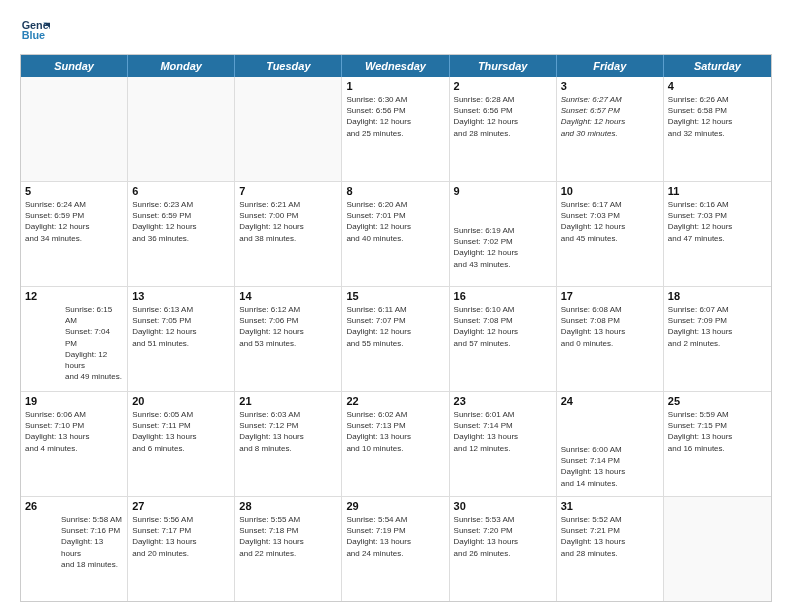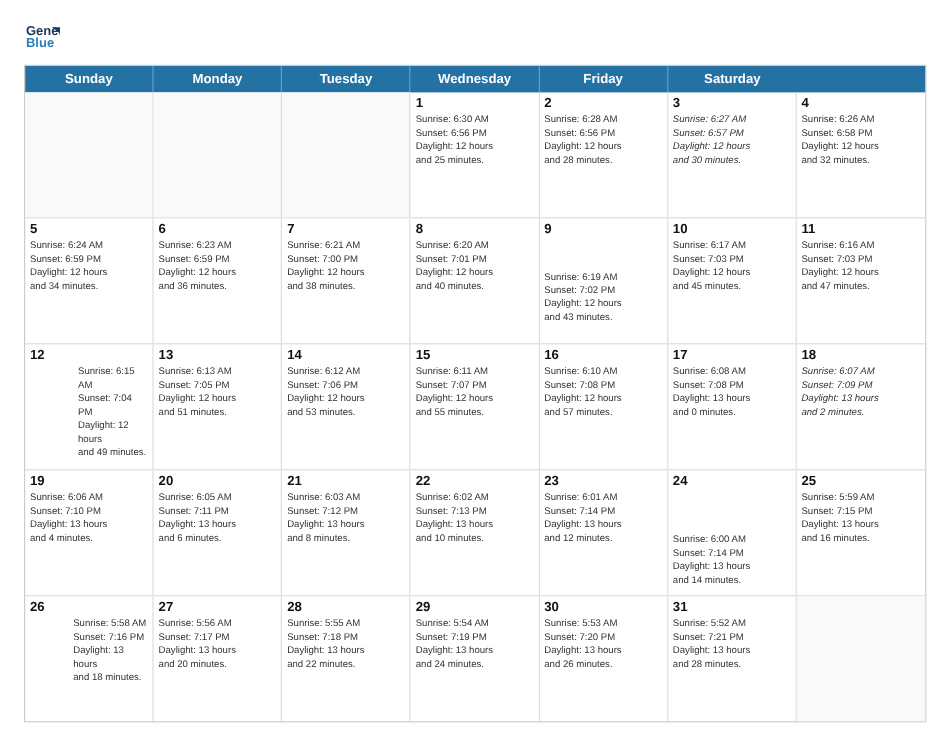--- a/index.html
+++ b/index.html
@@ -49,20 +49,21 @@
     .calendar {
       flex: 1;
       display: flex;
       flex-direction: column;
       border: 1px solid #ccc;
     }
     .cal-header {
       display: grid;
       grid-template-columns: repeat(7, 1fr);
       background: #2471a3;
+      font-style: italic;
     }
     .cal-header-cell {
       color: #fff;
       font-size: 11px;
       font-weight: bold;
       text-align: center;
       padding: 5px 2px;
       border-right: 1px solid #5b9fcf;
     }
     .cal-header-cell:last-child { border-right: none; }
@@ -118,20 +119,21 @@
       <div class="location"></div>
     </div>
   </div>
 
   <div class="calendar">
     <div class="cal-header" id="cal-header">
         <div class="cal-header-cell">Sunday</div>
         <div class="cal-header-cell">Monday</div>
         <div class="cal-header-cell">Tuesday</div>
         <div class="cal-header-cell">Wednesday</div>
+        <div class="cal-header-cell">Thursday</div>
         <div class="cal-header-cell">Friday</div>
         <div class="cal-header-cell">Saturday</div>
       </div>
     <div class="cal-body" id="cal-body">
         <div class="cal-row">
           <div class="cal-cell empty"></div>
           <div class="cal-cell empty"></div>
           <div class="cal-cell empty"></div>
           <div class="cal-cell">
             <div class="day-num">1</div>
@@ -251,21 +253,21 @@
           </div>
           <div class="cal-cell">
             <div class="day-num">17</div>
             <div class="cell-info" style="white-space: pre-line;">Sunrise: 6:08 AM
 Sunset: 7:08 PM
 Daylight: 13 hours
 and 0 minutes.</div>
           </div>
           <div class="cal-cell">
             <div class="day-num">18</div>
-            <div class="cell-info" style="white-space: pre-line; font-style: italic;">Sunrise: 6:07 AM
+            <div class="cell-info" style="white-space: pre-line;">Sunrise: 6:07 AM
 Sunset: 7:09 PM
 Daylight: 13 hours
 and 2 minutes.</div>
           </div>
         </div>
         <div class="cal-row">
           <div class="cal-cell">
             <div class="day-num">19</div>
             <div class="cell-info" style="white-space: pre-line;">Sunrise: 6:06 AM
 Sunset: 7:10 PM

